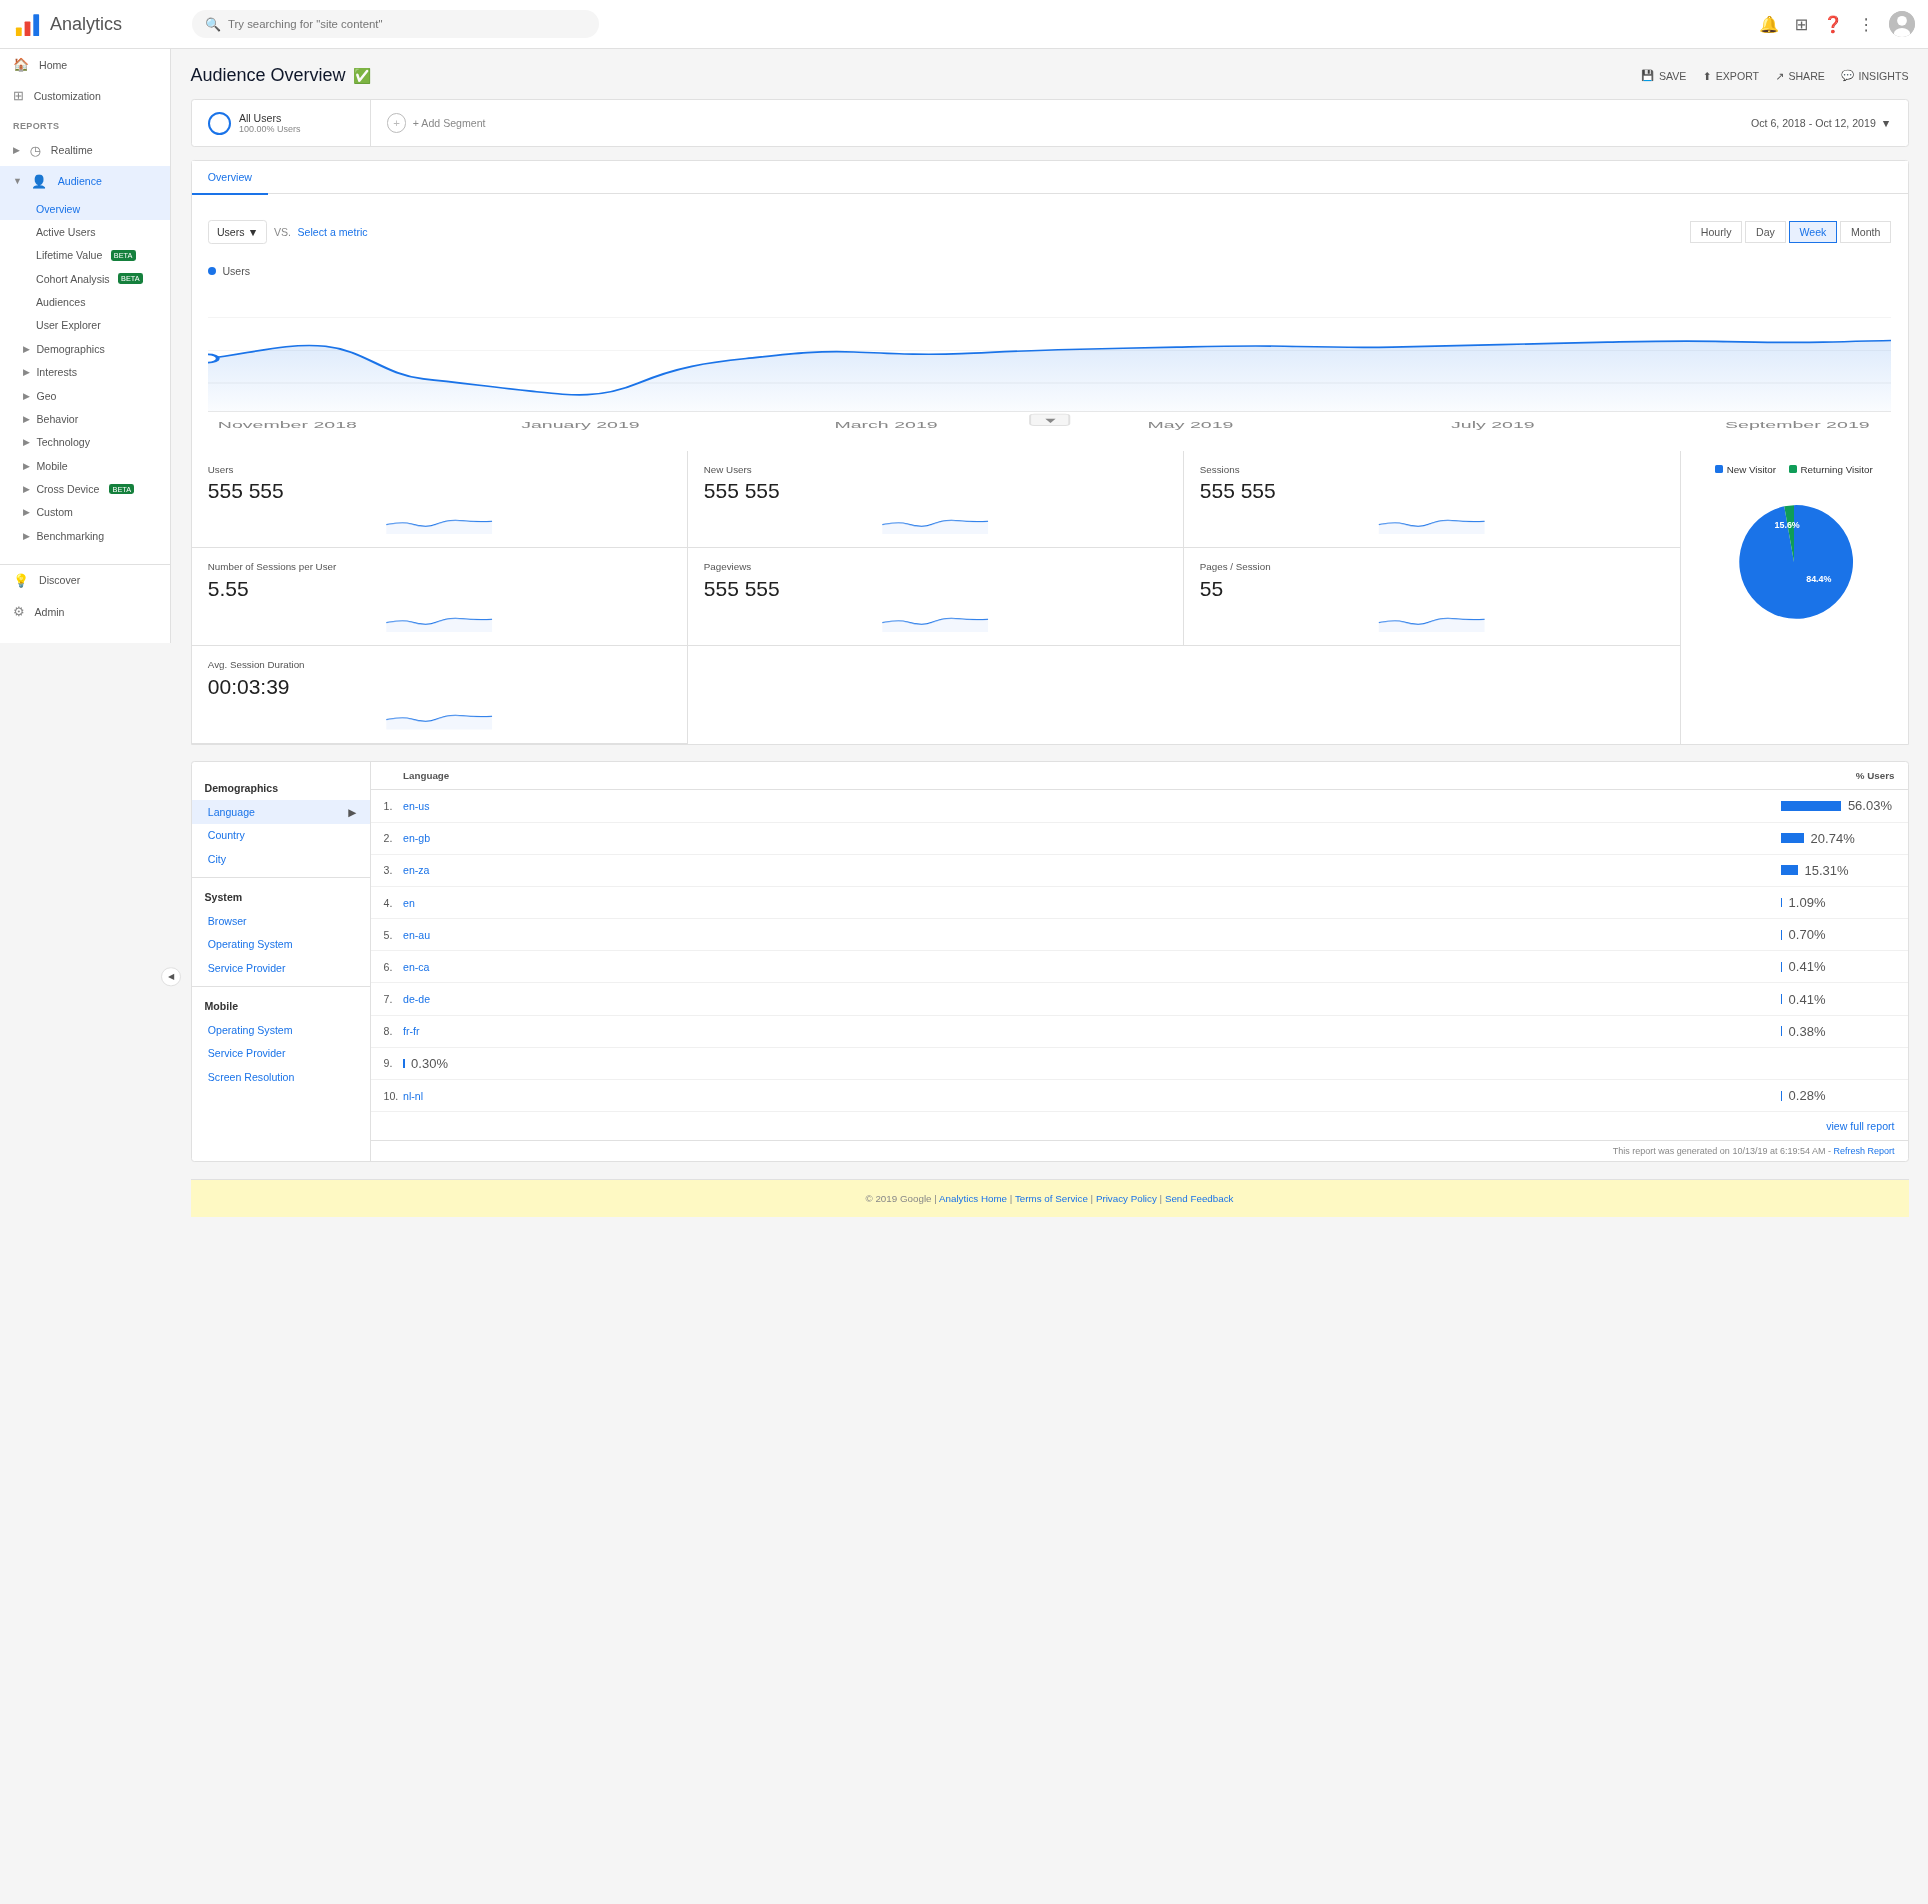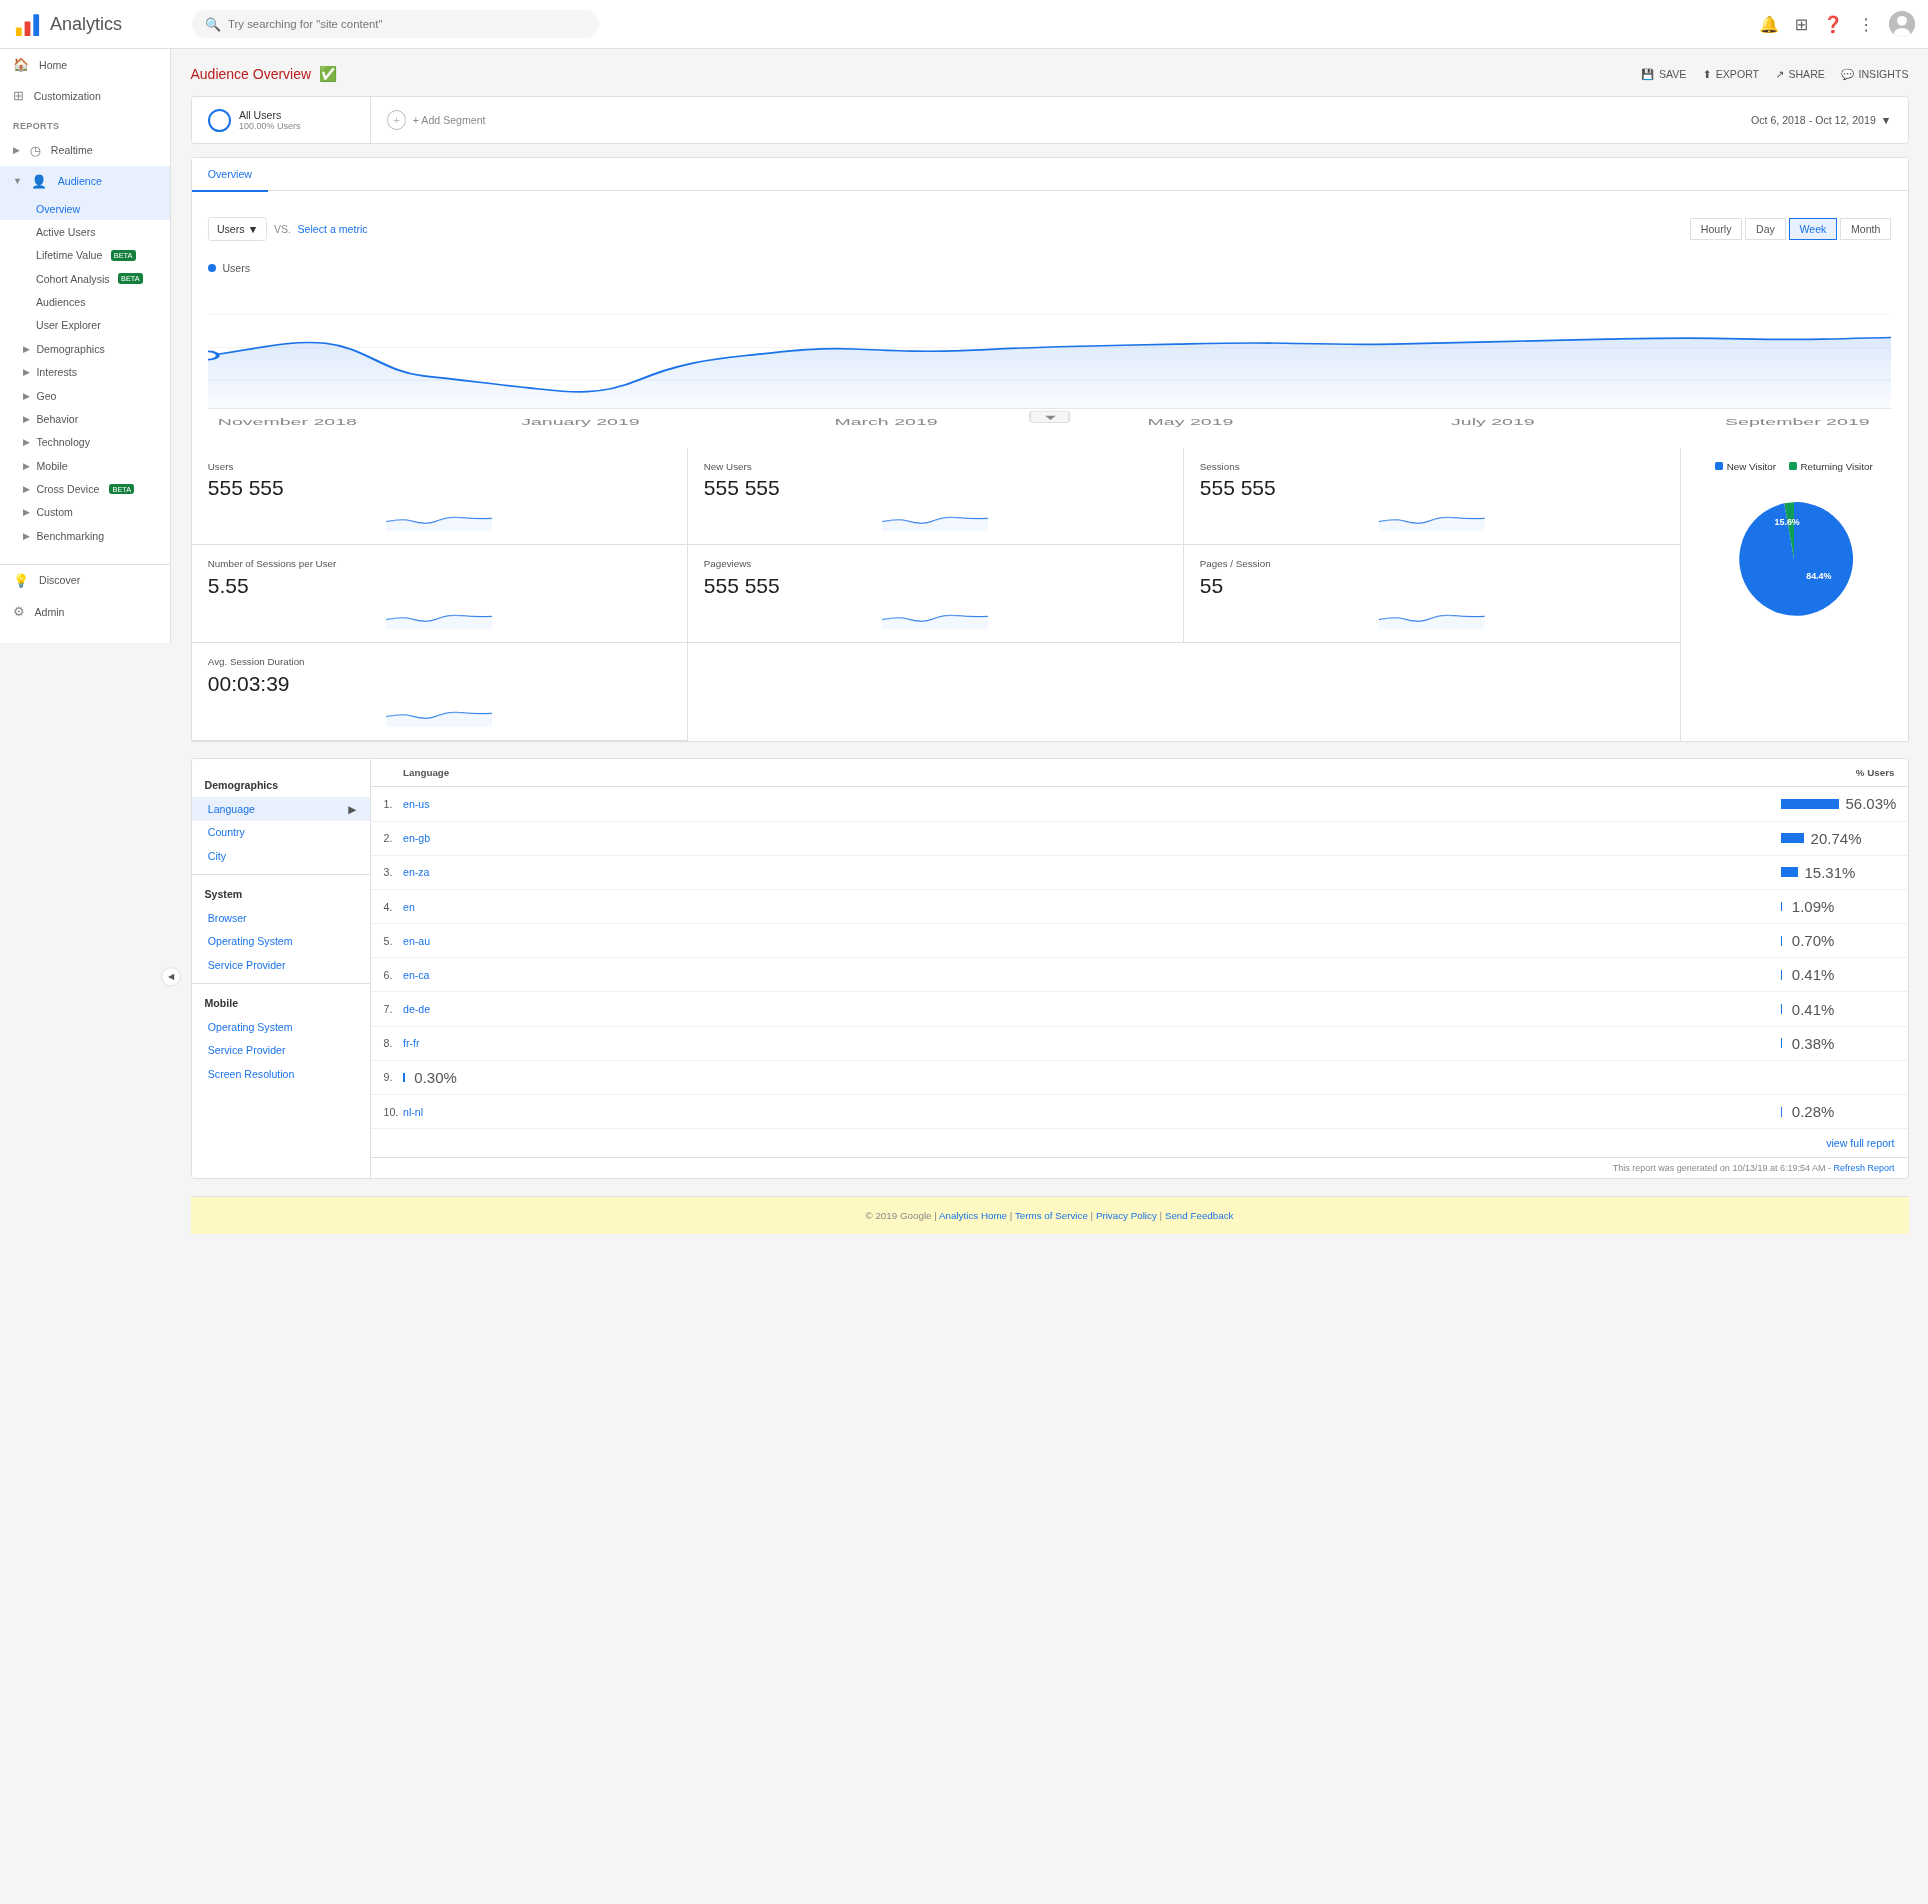--- a/index.html
+++ b/index.html
@@ -59,21 +59,21 @@
 
     
     .main { flex: 1; padding: 16.3px 19.5px; background: #f5f5f5; overflow-y: auto; }
 
     
     .page-header {
       display: flex; align-items: center; justify-content: space-between;
       margin-bottom: 13px;
     }
     .page-title-area { display: flex; align-items: center; gap: 8.1px; }
-    .page-title { font-size: 14px; font-weight: 400; color: #b91c1c; }
+    .page-title { font-size: 18px; font-weight: 400; color: #0f172a; }
     .verified-icon { color: #0f9d58; font-size: 14.7px; }
     .page-actions { display: flex; align-items: center; gap: 16.3px; }
     .action-btn {
       display: flex; align-items: center; gap: 4.1px; cursor: pointer;
       color: #555; font-size: 10.6px; background: none; border: none;
     }
 
     
     .segments-bar {
       background: #fff; border: 0.8px solid #e0e0e0; border-radius: 3.3px;
@@ -172,21 +172,21 @@
     .demo-col-lang { flex: 1; }
     .demo-col-pct { width: 163px; text-align: right; }
     .demo-row {
       display: flex; align-items: center; padding: 8.1px 13px;
       border-bottom: 0.8px solid #f0f0f0; font-size: 10.6px;
     }
     .demo-rank { width: 19.5px; color: #555; }
     .demo-lang-link { color: #1a73e8; cursor: pointer; flex: 1; }
     .demo-bar-area { width: 114px; display: flex; align-items: center; gap: 6.5px; }
     .demo-bar { height: 9.8px; background: #1a73e8; min-width: 1.6px; }
-    .demo-pct { width: 49px; text-align: center; font-size: 15px; color: #555; }
+    .demo-pct { width: 49px; text-align: left; font-size: 13px; color: #555; }
 
     .view-full-report {
       text-align: right; padding: 8.1px 13px; font-size: 10.6px;
       color: #1a73e8; cursor: pointer;
     }
     .report-generated {
       text-align: right; padding: 4.9px 13px; font-size: 9px; color: #888;
       border-top: 0.8px solid #e0e0e0;
     }
     .refresh-link { color: #1a73e8; cursor: pointer; }

